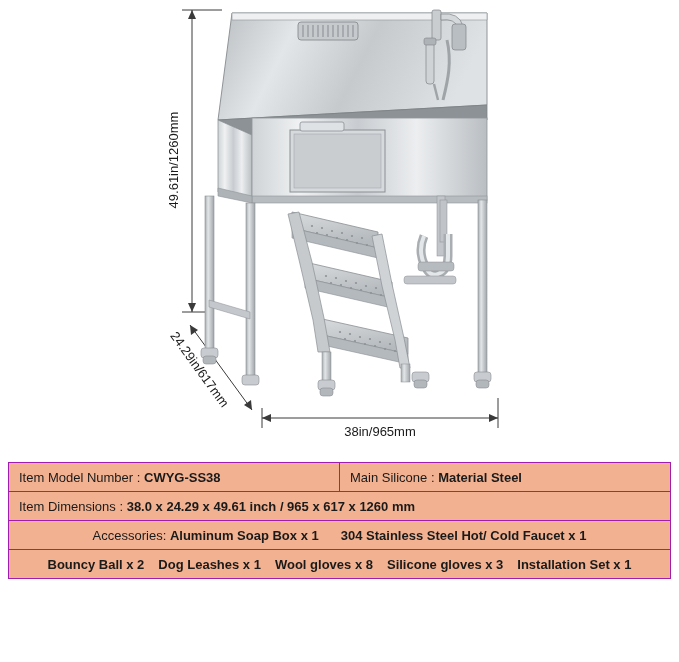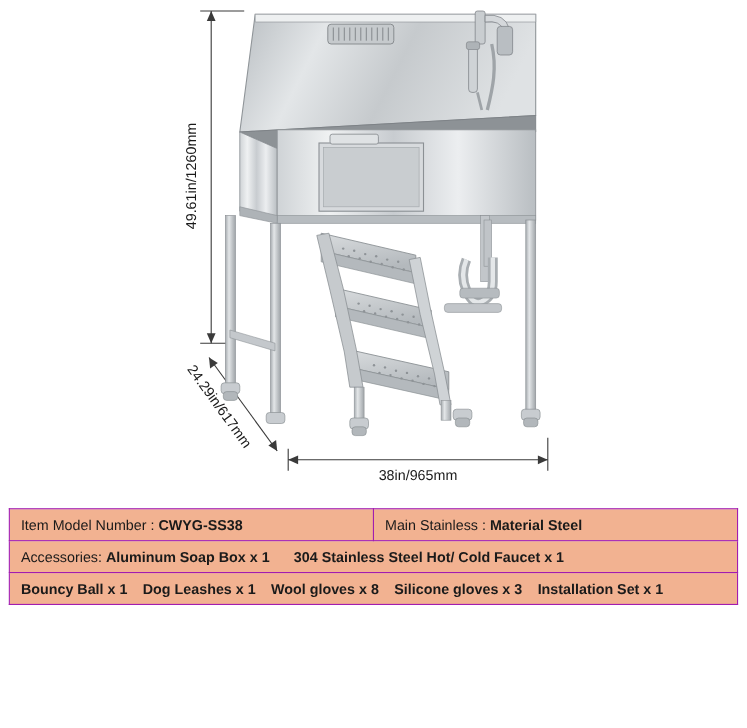--- a/index.html
+++ b/index.html
@@ -54,20 +54,21 @@
     overflow: hidden;
   }
   .lbl {
     font-weight: normal;
   }
   .val {
     font-weight: bold;
   }
   .acc-row td {
     font-weight: bold;
+    text-align: center;
   }
   .acc-row td .lead {
     font-weight: normal;
   }
   .gapspan { display: inline-block; width: 22px; }
   .gapspan-sm { display: inline-block; width: 14px; }
 </style>
 </head>
 <body>
 
@@ -268,29 +269,34 @@
     </svg>
   </div>
 
   <table class="spec-table">
     <tbody>
       <tr>
         <td>
           <span class="lbl">Item Model Number : </span><span class="val">CWYG-SS38</span>
         </td>
         <td>
-          <span class="lbl">Main Stainless : </span><span class="val">Material Steel</span>
+          <span class="lbl">Main Silicone : </span><span class="val">Material Steel</span>
+        </td>
+      </tr>
+      <tr>
+        <td colspan="2">
+          <span class="lbl">Item Dimensions : </span><span class="val">38.0 x 24.29 x 49.61 inch / 965 x 617 x 1260 mm</span>
         </td>
       </tr>
       <tr class="acc-row">
         <td colspan="2">
           <span class="lead">Accessories: </span><span>Aluminum Soap Box x 1</span><span class="gapspan"></span><span>304 Stainless Steel Hot/ Cold Faucet x 1</span>
         </td>
       </tr>
       <tr class="acc-row">
         <td colspan="2">
-          <span>Bouncy Ball x 1</span><span class="gapspan-sm"></span><span>Dog Leashes x 1</span><span class="gapspan-sm"></span><span>Wool gloves x 8</span><span class="gapspan-sm"></span><span>Silicone gloves x 3</span><span class="gapspan-sm"></span><span>Installation Set x 1</span>
+          <span>Bouncy Ball x 2</span><span class="gapspan-sm"></span><span>Dog Leashes x 1</span><span class="gapspan-sm"></span><span>Wool gloves x 8</span><span class="gapspan-sm"></span><span>Silicone gloves x 3</span><span class="gapspan-sm"></span><span>Installation Set x 1</span>
         </td>
       </tr>
     </tbody>
   </table>
 
 </div>
 
 </body></html>

